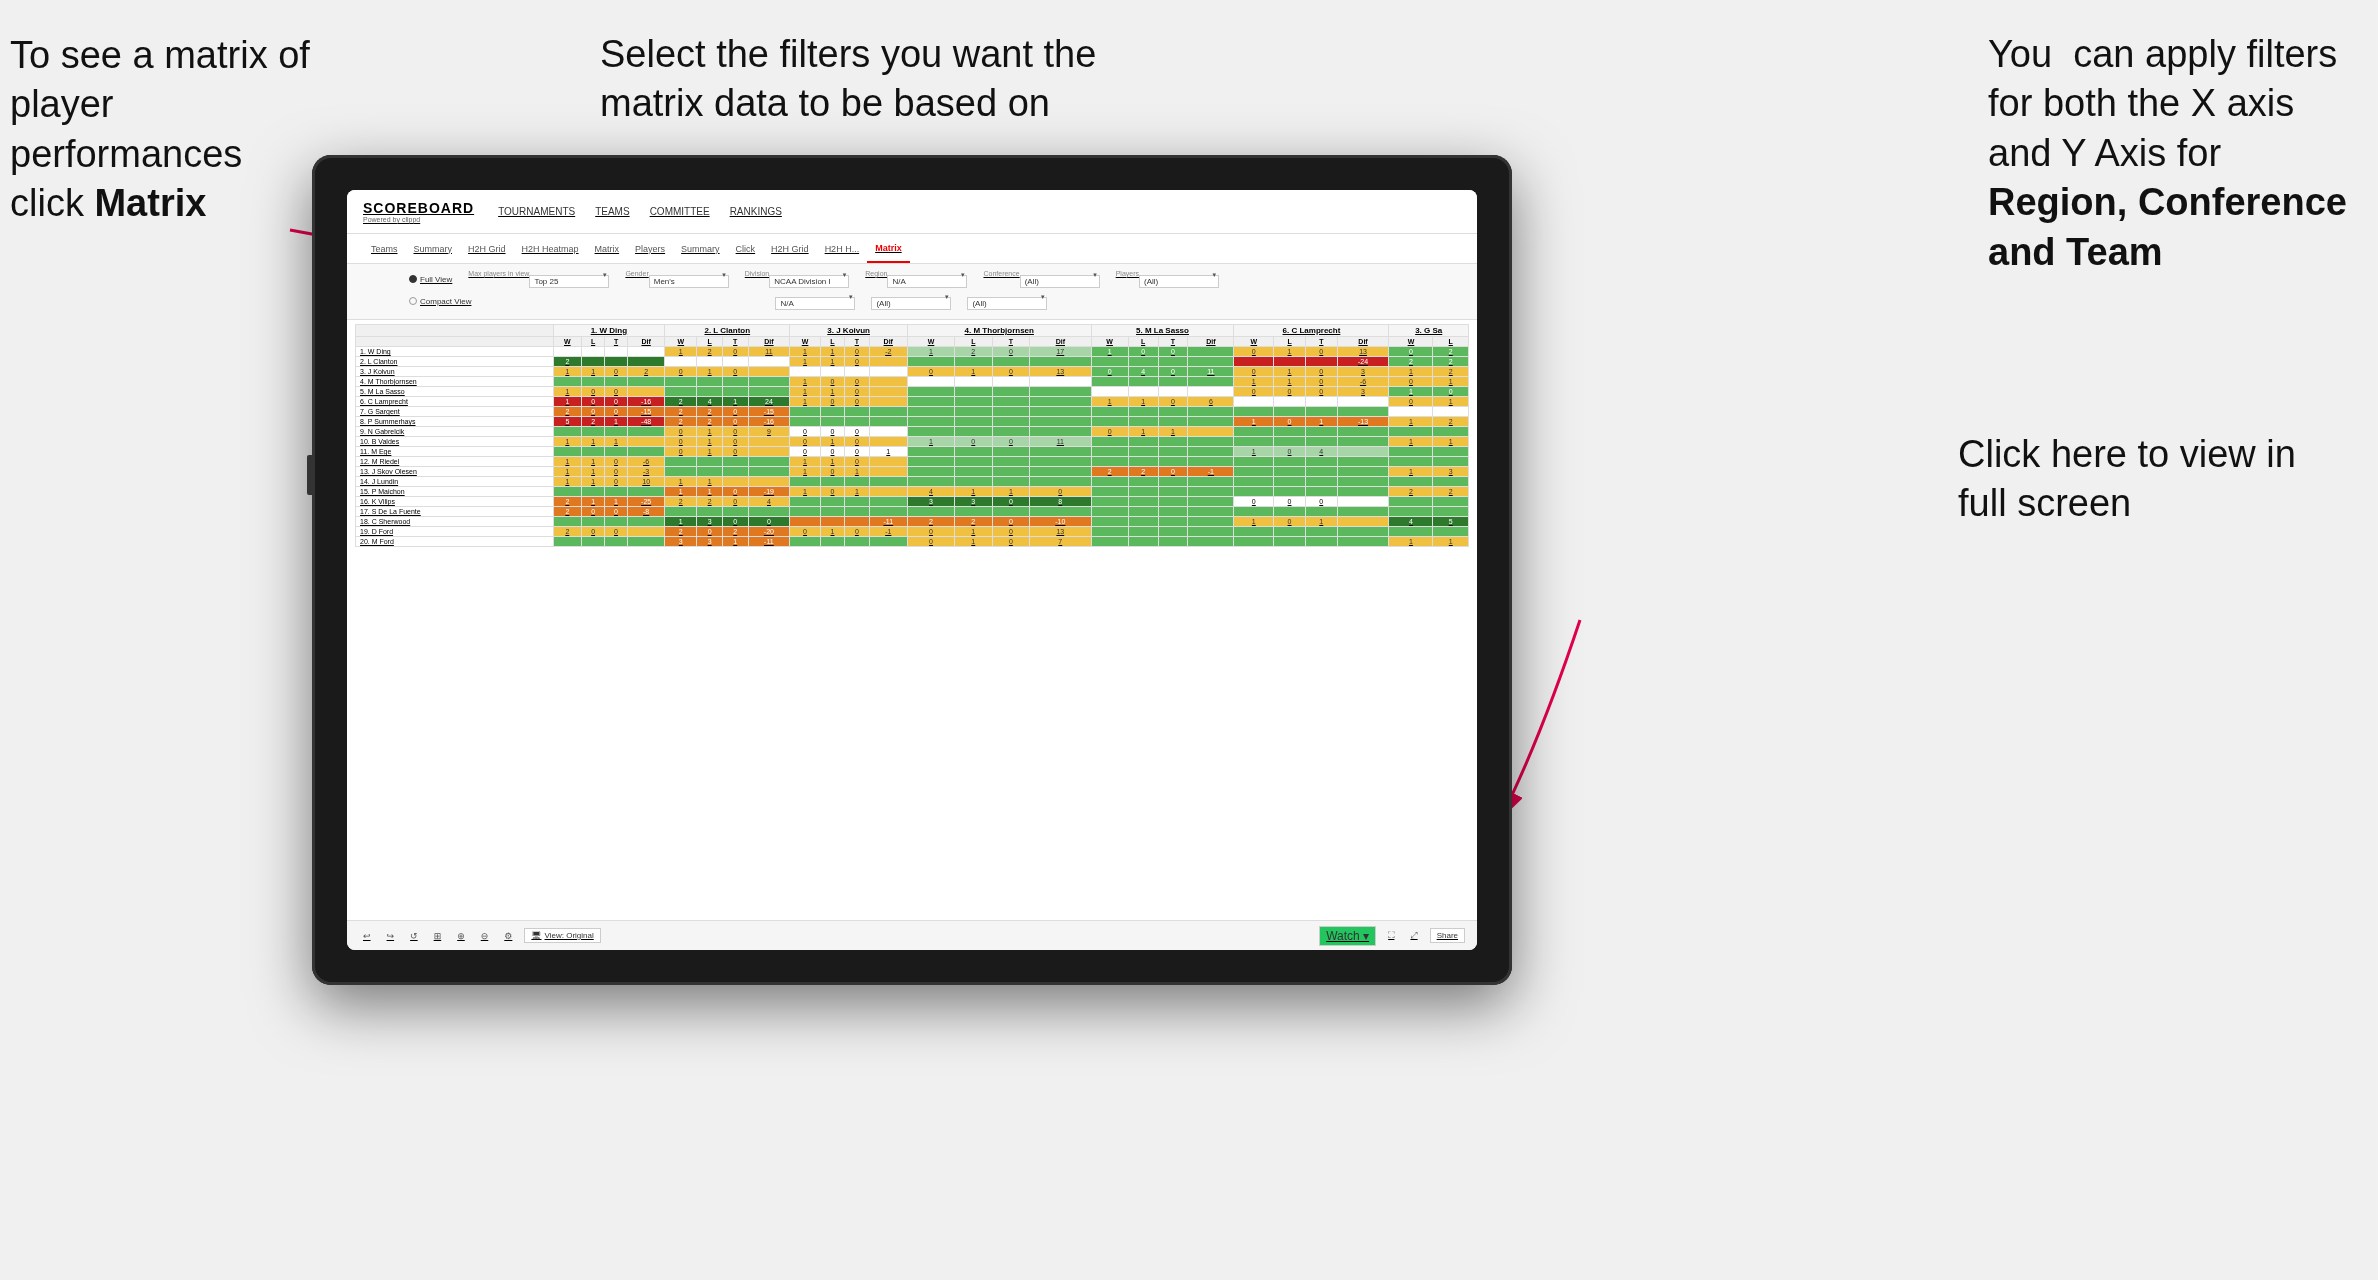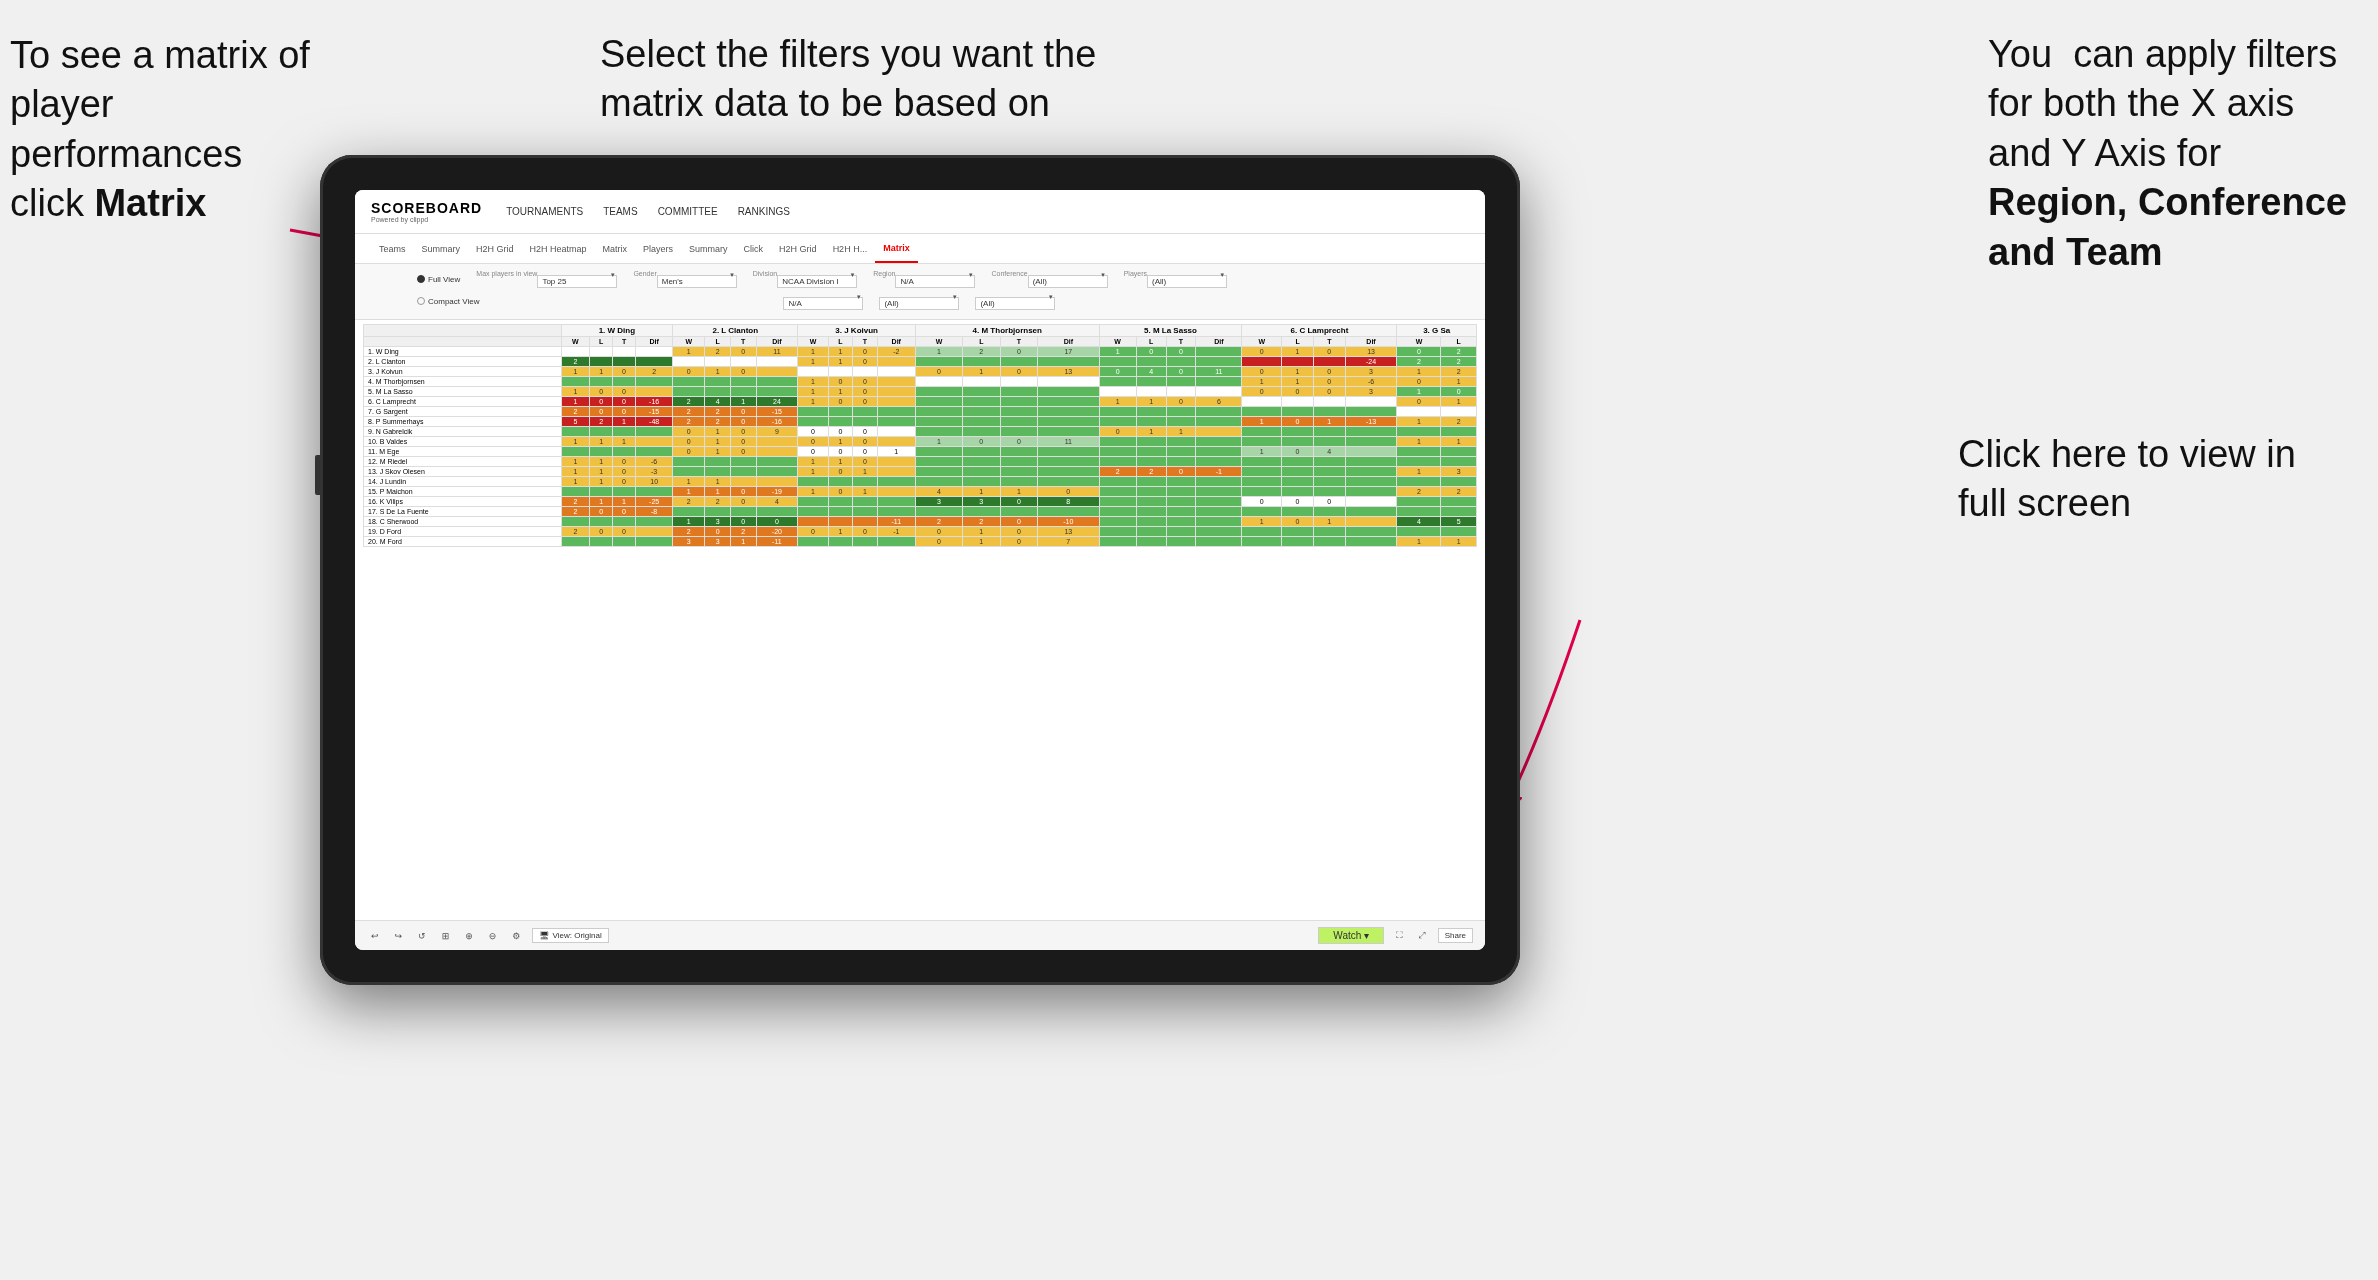--- a/index.html
+++ b/index.html
@@ -51,30 +51,31 @@
       position: absolute;
       top: 0; left: 0;
       width: 2378px;
       height: 1280px;
       pointer-events: none;
     }
 
     
     .tablet-frame {
       position: absolute;
-      left: 320px;
+      left: 312px;
       top: 155px;
       width: 1200px;
       height: 830px;
       background: #1a1a1a;
-      border-radius: 32px;
+      border-radius: 19px;
       box-shadow: 0 20px 60px rgba(0,0,0,0.5), inset 0 0 0 3px #333;
       display: flex;
       align-items: center;
       justify-content: center;
+      text-decoration: underline;
     }
 
     .tablet-screen {
       width: 1130px;
       height: 760px;
       background: #fff;
       border-radius: 8px;
       overflow: hidden;
       display: flex;
       flex-direction: column;
@@ -306,25 +307,25 @@
 
     .toolbar-spacer { flex: 1; }
 
     .toolbar-right {
       display: flex;
       align-items: center;
       gap: 8px;
     }
 
     .watch-btn {
-      font-size: 10px;
+      font-size: 12px;
       color: #333;
-      background: #bef264;
+      background: #22c55e;
       border: 1px solid #ccc;
-      padding: 2px 14px;
+      padding: 2px 6px;
       cursor: pointer;
     }
 
     .share-btn {
       font-size: 8px;
       color: #333;
       background: #fff;
       border: 1px solid #ccc;
       padding: 2px 6px;
       cursor: pointer;

